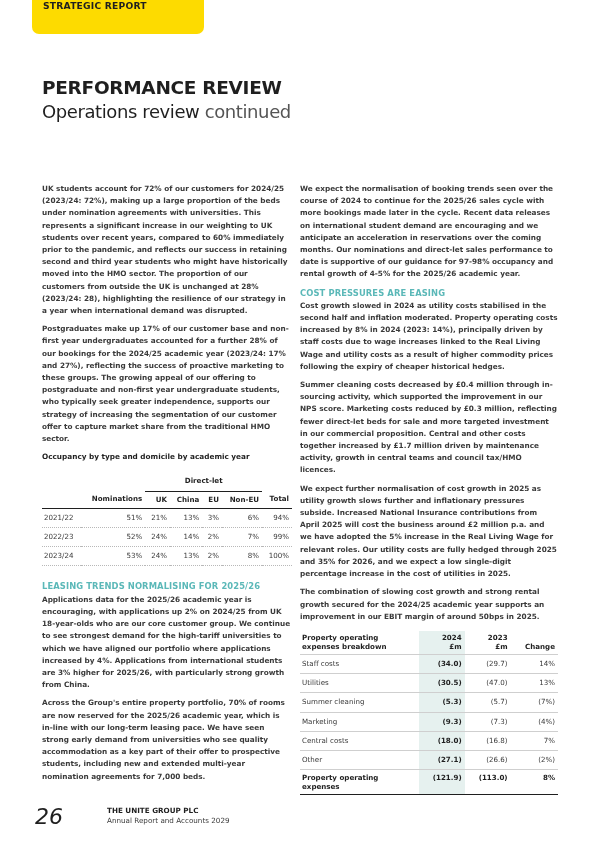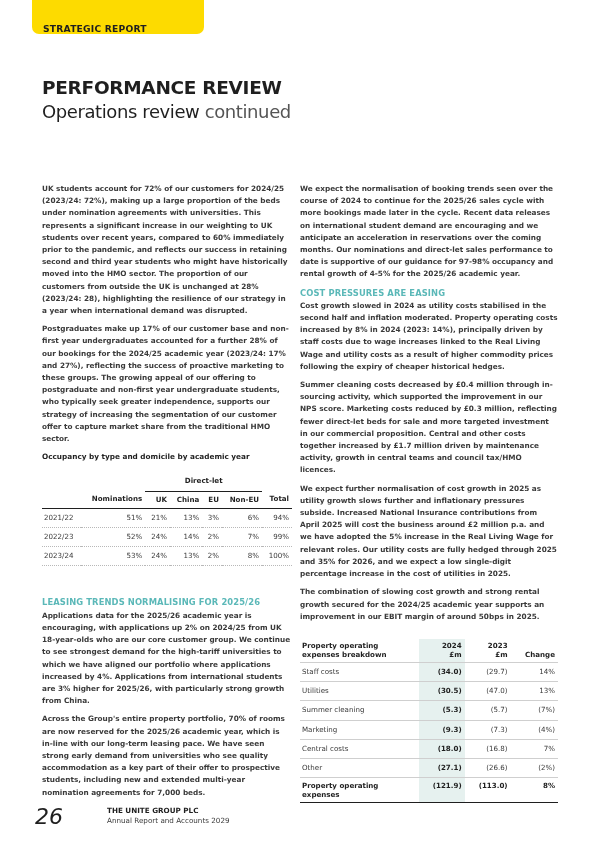--- a/index.html
+++ b/index.html
@@ -2,21 +2,21 @@
 <html><head>
 <meta charset="utf-8">
 <style>
   * { box-sizing: border-box; margin: 0; padding: 0; }
   html, body { width: 600px; height: 848px; background: #ffffff; overflow: hidden; }
   body { position: relative; font-family: "DejaVu Sans", sans-serif; color: #2b2b2b; }
 
   .tag {
     position: absolute; left: 32px; top: 0; width: 172px; height: 34px;
     background: #fddb00; border-radius: 0 0 7px 7px;
-    display: flex; align-items: flex-end; padding-left: 11px;
+    display: flex; align-items: flex-start; padding-left: 11px;
   }
   .tag span { font-size: 9.2px; font-weight: bold; color: #1f1f1f; letter-spacing: 0.2px; }
 
   .title { position: absolute; left: 42px; top: 77px; font-size: 18.5px; font-weight: bold; color: #1f1f1f; letter-spacing: -0.3px; }
   .subtitle { position: absolute; left: 42px; top: 101px; font-size: 18px; color: #1f1f1f; letter-spacing: -0.4px; }
   .subtitle .light { color: #555; }
 
   .col { position: absolute; top: 183px; font-size: 7.3px; line-height: 12.2px; color: #3a3a3a; }
   .col-left { left: 42px; width: 250px; }
   .col-right { left: 300px; width: 258px; }
@@ -26,21 +26,21 @@
   .tbl-caption { font-weight: bold; color: #1f1f1f; margin: 2px 0 10px 0; }
 
   table { border-collapse: collapse; width: 100%; font-size: 7.1px; color: #3a3a3a; }
   .occ th { font-weight: bold; color: #1f1f1f; padding: 2px 3px; text-align: right; }
   .occ th.grp { text-align: center; border-bottom: 1px solid #1f1f1f; padding-bottom: 3px; }
   .occ td { padding: 3px 3px; text-align: right; border-bottom: 1px dotted #b8b8b8; }
   .occ td:first-child { text-align: left; padding-left: 2px; }
   .occ tr.hdr th { border-bottom: 1.5px solid #1f1f1f; }
   .occ tr.total td { font-weight: bold; color: #1f1f1f; background: #eef6f5; border-top: 1.5px solid #1f1f1f; border-bottom: 1.5px solid #1f1f1f; }
 
-  .opex { margin-top: 16px; }
+  .opex { margin-top: 8px; }
   .opex th { font-weight: bold; color: #1f1f1f; padding: 2px 3px 3px 3px; text-align: right; vertical-align: bottom; line-height: 9px; }
   .opex th:first-child { text-align: left; padding-left: 2px; }
   .opex td { padding: 3px 3px; text-align: right; border-top: 1px solid #cfcfcf; }
   .opex td:first-child { text-align: left; padding-left: 2px; }
   .opex .hl { background: #e6f1ef; font-weight: bold; color: #1f1f1f; }
   .opex tr.total td { font-weight: bold; color: #1f1f1f; vertical-align: top; border-bottom: 1.5px solid #1f1f1f; line-height: 9px; padding-top: 3px; padding-bottom: 3px; }
 
   .footer-num { position: absolute; left: 35px; top: 804px; font-size: 22px; color: #1f1f1f; font-style: italic; }
   .footer-co { position: absolute; left: 107px; top: 806px; font-size: 7.2px; font-weight: bold; color: #1f1f1f; }
   .footer-sub { position: absolute; left: 107px; top: 816px; font-size: 7.2px; color: #3a3a3a; }
@@ -105,21 +105,21 @@
         <td>53%</td>
         <td>24%</td>
         <td>13%</td>
         <td>2%</td>
         <td>8%</td>
         <td>100%</td>
       </tr>
     </tbody>
   </table>
 
-  <div class="section-h" style="margin-top:30px;">LEASING TRENDS NORMALISING FOR 2025/26</div>
+  <div class="section-h" style="margin-top:14px;">LEASING TRENDS NORMALISING FOR 2025/26</div>
   <p>Applications data for the 2025/26 academic year is encouraging, with applications up 2% on 2024/25 from UK 18-year-olds who are our core customer group. We continue to see strongest demand for the high-tariff universities to which we have aligned our portfolio where applications increased by 4%. Applications from international students are 3% higher for 2025/26, with particularly strong growth from China.</p>
   <p>Across the Group's entire property portfolio, 70% of rooms are now reserved for the 2025/26 academic year, which is in-line with our long-term leasing pace. We have seen strong early demand from universities who see quality accommodation as a key part of their offer to prospective students, including new and extended multi-year nomination agreements for 7,000 beds.</p>
 </div>
 
 <div class="col col-right">
   <p>We expect the normalisation of booking trends seen over the course of 2024 to continue for the 2025/26 sales cycle with more bookings made later in the cycle. Recent data releases on international student demand are encouraging and we anticipate an acceleration in reservations over the coming months. Our nominations and direct-let sales performance to date is supportive of our guidance for 97-98% occupancy and rental growth of 4-5% for the 2025/26 academic year.</p>
   <div class="section-h">COST PRESSURES ARE EASING</div>
   <p>Cost growth slowed in 2024 as utility costs stabilised in the second half and inflation moderated. Property operating costs increased by 8% in 2024 (2023: 14%), principally driven by staff costs due to wage increases linked to the Real Living Wage and utility costs as a result of higher commodity prices following the expiry of cheaper historical hedges.</p>
   <p>Summer cleaning costs decreased by £0.4 million through in-sourcing activity, which supported the improvement in our NPS score. Marketing costs reduced by £0.3 million, reflecting fewer direct-let beds for sale and more targeted investment in our commercial proposition. Central and other costs together increased by £1.7 million driven by maintenance activity, growth in central teams and council tax/HMO licences.</p>
   <p>We expect further normalisation of cost growth in 2025 as utility growth slows further and inflationary pressures subside. Increased National Insurance contributions from April 2025 will cost the business around £2 million p.a. and we have adopted the 5% increase in the Real Living Wage for relevant roles. Our utility costs are fully hedged through 2025 and 35% for 2026, and we expect a low single-digit percentage increase in the cost of utilities in 2025.</p>

